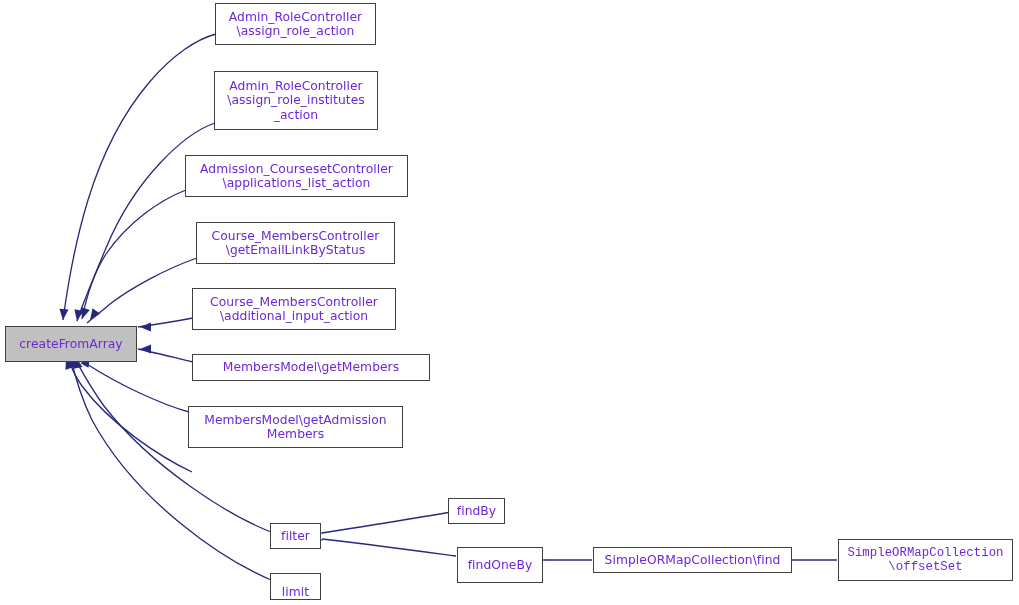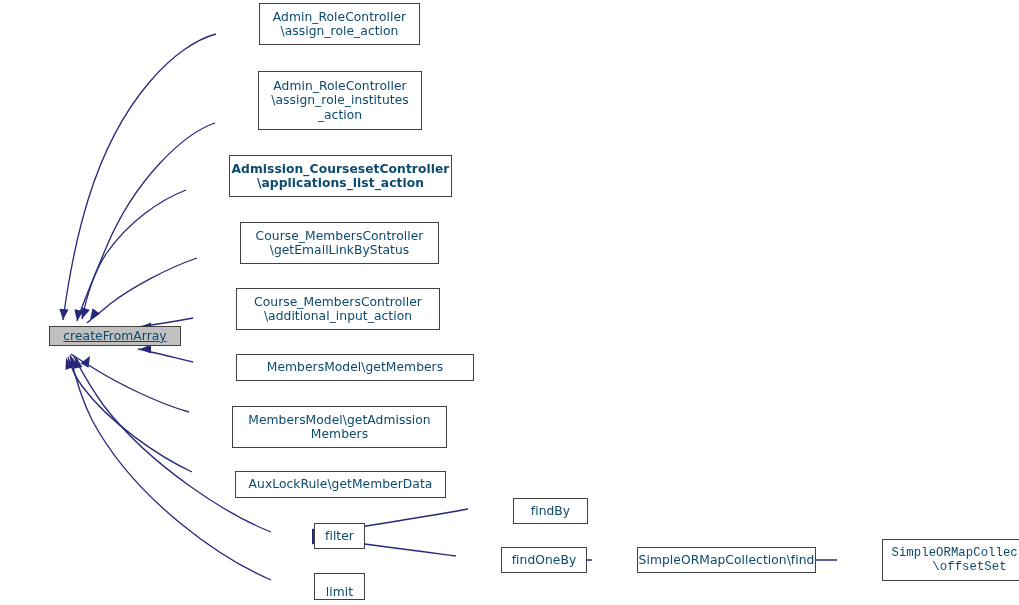--- a/index.html
+++ b/index.html
@@ -22,31 +22,30 @@
     top: 0;
     width: 1019px;
     height: 605px;
     pointer-events: none;
   }
   .node {
     position: absolute;
     box-sizing: border-box;
     border: 1px solid #404040;
     background: #ffffff;
-    color: #0c4a6e;
+    color: #6d28d9;
     font-size: 12.3px;
     line-height: 14.2px;
     text-align: center;
     display: flex;
     align-items: center;
     justify-content: center;
     white-space: pre-line;
     letter-spacing: 0.05px;
     z-index: 2;
-    margin-left: 44px;
   }
   .node.root {
     background: #c0c0c0;
     border-color: #404040;
   }
   .node-label {
     display: block;
     width: 100%;
     white-space: pre-line;
   }
@@ -80,36 +79,35 @@
       <polygon points="0,0 -11,-4.6 -11,4.6" fill="#28287a" transform="translate(71,356) rotate(255)"></polygon>
       <polygon points="0,0 -11,-4.6 -11,4.6" fill="#28287a" transform="translate(66,358) rotate(250)"></polygon>
       <polygon points="0,0 -11,-4.6 -11,4.6" fill="#28287a" transform="translate(76,357) rotate(260)"></polygon>
       <polygon points="0,0 -11,-4.6 -11,4.6" fill="#28287a" transform="translate(90,356) rotate(300)"></polygon>
       <polygon points="0,0 -11,-4.6 -11,4.6" fill="#28287a" transform="translate(323,533) rotate(0)"></polygon>
       <polygon points="0,0 -11,-4.6 -11,4.6" fill="#28287a" transform="translate(323,540) rotate(0)"></polygon>
       <polygon points="0,0 -11,-4.6 -11,4.6" fill="#28287a" transform="translate(545,560) rotate(0)"></polygon>
       <polygon points="0,0 -11,-4.6 -11,4.6" fill="#28287a" transform="translate(794,560) rotate(0)"></polygon>
     </svg>
 
-<div class="node root" style="left: 5px; top: 326px; width: 132px; height: 20px; text-decoration: underline;"><span class="node-label">createFromArray</span></div>
+<div class="node root" style="left: 5px; top: 326px; width: 132px; height: 36px;"><span class="node-label">createFromArray</span></div>
     <div class="node" style="left: 215px; top: 3px; width: 161px; height: 42px;"><span class="node-label">Admin_RoleController
 \assign_role_action</span></div>
     <div class="node" style="left: 214px; top: 71px; width: 164px; height: 59px;"><span class="node-label">Admin_RoleController
 \assign_role_institutes
 _action</span></div>
-    <div class="node" style="left: 185px; top: 155px; width: 223px; height: 42px; font-weight: bold;"><span class="node-label">Admission_CoursesetController
+    <div class="node" style="left: 185px; top: 155px; width: 223px; height: 42px;"><span class="node-label">Admission_CoursesetController
 \applications_list_action</span></div>
     <div class="node" style="left: 196px; top: 222px; width: 199px; height: 42px;"><span class="node-label">Course_MembersController
 \getEmailLinkByStatus</span></div>
     <div class="node" style="left: 192px; top: 288px; width: 204px; height: 42px;"><span class="node-label">Course_MembersController
 \additional_input_action</span></div>
     <div class="node" style="left: 192px; top: 354px; width: 238px; height: 27px;"><span class="node-label">MembersModel\getMembers</span></div>
     <div class="node" style="left: 188px; top: 406px; width: 215px; height: 42px; align-items: center;"><span class="node-label">MembersModel\getAdmission
 Members</span></div>
-    <div class="node" style="left: 191px; top: 471px; width: 211px; height: 27px;"><span class="node-label">AuxLockRule\getMemberData</span></div>
     <div class="node" style="left: 270px; top: 523px; width: 51px; height: 26px; justify-content: flex-end;"><span class="node-label">filter</span></div>
     <div class="node" style="left: 270px; top: 573px; width: 51px; height: 27px; align-items: flex-end;"><span class="node-label">limit</span></div>
-    <div class="node" style="left: 469px; top: 498px; width: 75px; height: 26px;"><span class="node-label">findBy</span></div>
-    <div class="node" style="left: 457px; top: 547px; width: 86px; height: 26px;"><span class="node-label">findOneBy</span></div>
-    <div class="node" style="left: 593px; top: 547px; width: 179px; height: 26px;"><span class="node-label">SimpleORMapCollection\find</span></div>
+    <div class="node" style="left: 448px; top: 498px; width: 57px; height: 26px;"><span class="node-label">findBy</span></div>
+    <div class="node" style="left: 457px; top: 547px; width: 86px; height: 36px;"><span class="node-label">findOneBy</span></div>
+    <div class="node" style="left: 593px; top: 547px; width: 199px; height: 26px;"><span class="node-label">SimpleORMapCollection\find</span></div>
     <div class="node" style="left: 838px; top: 539px; width: 175px; height: 42px; font-family: Liberation Mono, monospace;"><span class="node-label">SimpleORMapCollection
 \offsetSet</span></div>
   </div>
 
 </body></html>

